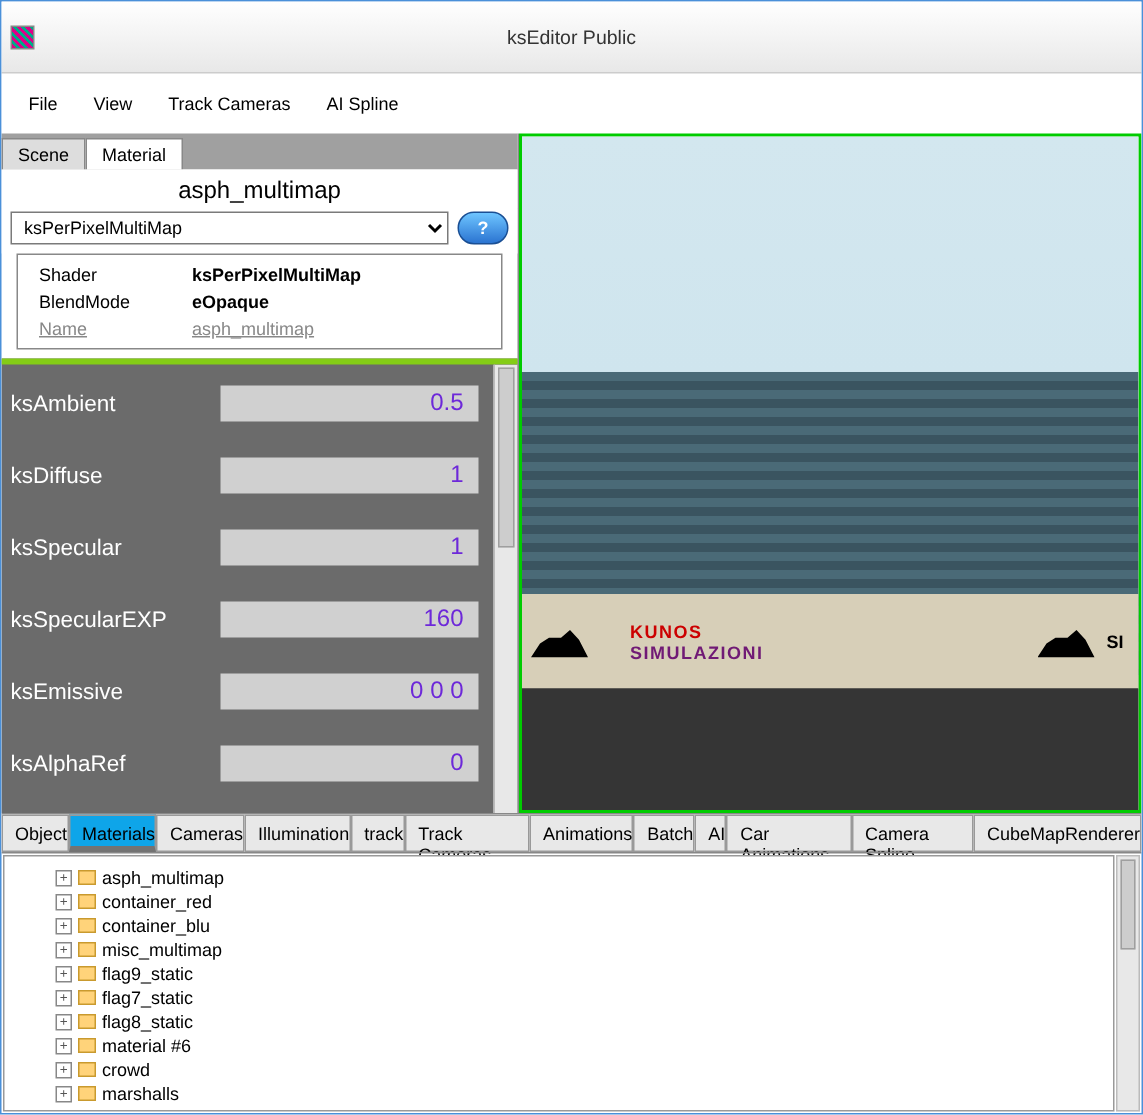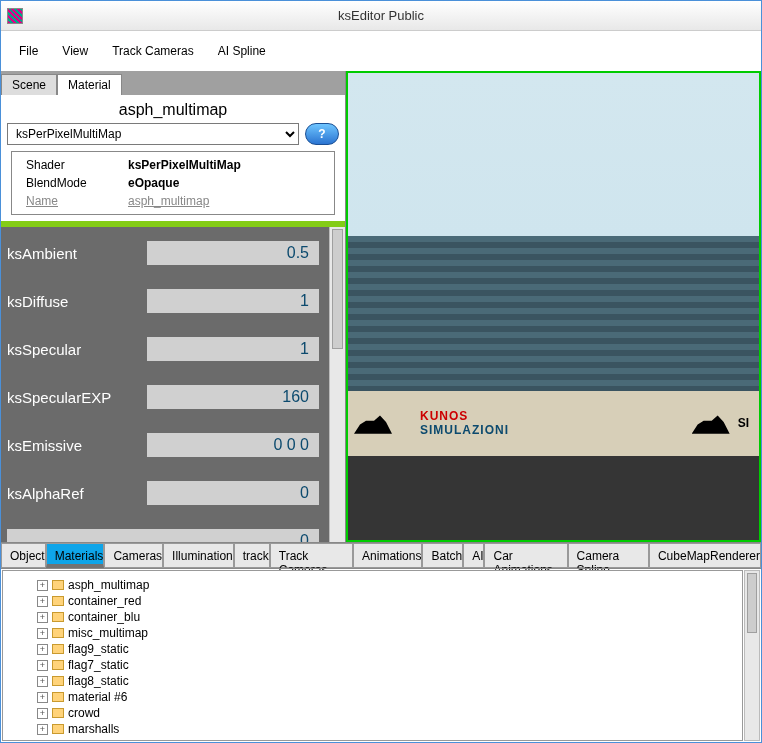--- a/index.html
+++ b/index.html
@@ -1,18 +1,18 @@
 <!DOCTYPE html>
 <html><head>
 <meta charset="utf-8">
 <style>
 * { box-sizing: border-box; margin: 0; padding: 0; font-family: "Segoe UI", Tahoma, sans-serif; font-size: 12px; }
 body { background: #fff; width: 762px; height: 743px; display: flex; flex-direction: column; border: 1px solid #4a90d9; }
 
-.titlebar { height: 30px; background: linear-gradient(#fff,#e8e8e8); display: flex; align-items: center; position: relative; border-bottom: 1px solid #ccc; }
+.titlebar { height: 48px; background: linear-gradient(#fff,#e8e8e8); display: flex; align-items: center; position: relative; border-bottom: 1px solid #ccc; }
 .titlebar .win-icon { width: 16px; height: 16px; margin-left: 6px; background: repeating-linear-gradient(45deg,#d08,#d08 2px,#0a8 2px,#0a8 4px); border:1px solid #888; }
 .titlebar .title { position:absolute; left:50%; transform:translateX(-50%); color:#333; font-size:13px; }
 
 .menubar { height:40px; display:flex; align-items:center; padding:0 6px; gap:0; background:#fff; }
 .menubar .menu-item { padding:4px 12px; cursor:default; }
 
 .main-area { flex:1 1 auto; display:flex; min-height:0;border-radius:15px; }
 .left-panel { width:345px; display:flex; flex-direction:column; border-right:1px solid #888; }
 .tabstrip-top { height:24px; display:flex; align-items:flex-end; background:#a0a0a0; }
 .tab { padding:3px 10px; background:#ddd; border:1px solid #888; border-bottom:none; margin-right:0; }
@@ -22,27 +22,27 @@
 .shader-row { display:flex; align-items:center; gap:6px; padding:2px 6px 6px 6px; background:#fff; }
 .shader-row select { flex:1; height:22px; border:1px solid #7a7a7a; background:#fff; padding:0 4px; }
 .help-btn { width:34px; height:22px; border-radius:11px; background:linear-gradient(#6ec5ff,#2b74d1); color:#fff; display:flex; align-items:center; justify-content:center; font-weight:bold; border:1px solid #1a4f94; }
 
 .info-box { margin:0 10px 6px 10px; border:1px solid #888; background:#fff; padding:4px 6px; }
 .info-row { display:flex; line-height:18px; }
 .info-row .k { width:110px; padding-left:8px; color:#000; }
 .info-row .v { font-weight:bold; color:#000; }
 .info-row.dim .k, .info-row.dim .v { color:#888; font-weight:normal;text-decoration:underline; }
 
-.prop-scroll { flex:1; overflow:hidden; background:#6b6b6b; position:relative; border-top:6px solid #84cc16;text-decoration:underline; }
+.prop-scroll { flex:1; overflow:hidden; background:#6b6b6b; position:relative; border-top:4px solid #84cc16;text-decoration:underline; }
 .prop-body { position:absolute; inset:0 16px 0 0; over: hidden; padding:6px 10px 6px 6px; }
 .prop-scrollbar { position:absolute; right:0; top:0; bottom:0; width:16px; background:#e8e8e8; border-left:1px solid #bbb; }
 .prop-scrollbar .thumb { position:absolute; left:2px; right:2px; top:2px; height:120px; background:#cdcdcd; border:1px solid #9f9f9f; }
 .prop-row { display:flex; align-items:center; height:40px; margin-bottom:8px; }
 .prop-row .plabel { width:140px; color:#fff; font-size:15px; }
-.prop-row .pval { flex:1; height:24px; background:#d0d0d0; text-align:right; padding:3px 10px 0 0; font-size:16px; color:#0c4a6e; }
+.prop-row .pval { flex:1; height:24px; background:#d0d0d0; text-align:right; padding:3px 10px 0 0; font-size:16px; color:#6d28d9; }
 
 .viewport { flex:1; background: #fff; border:2px solid #0c0; position:relative; overflow:hidden; }
 .vp-sky { position:absolute; inset:0; background:linear-gradient(#d3e7ef 0%, #cfe5ee 35%, #bcd6e0 55%, #566 55%, #566 80%, #3b3b39 80%); }
 .vp-stands { position:absolute; left:0; right:0; top:35%; height:45%; background:repeating-linear-gradient(#4a6a77 0 6px, #3a5460 6px 12px); }
 .vp-wall { position:absolute; left:0; right:0; top:68%; height:14%; background:#d7cfb8; display:flex; align-items:center; font-size:13px; }
 .vp-wall .logo { margin-left:20px; color:#000; font-weight:bold; letter-spacing:1px; }
 .vp-wall .logo span { color:#c00; display:inline-block; line-height:10px; }
 .vp-wall .cat { width:40px; height:26px; background:#000; clip-path: polygon(0 90%, 15% 55%, 30% 40%, 50% 40%, 65% 20%, 80% 45%, 95% 90%); margin:0 6px; }
 .vp-wall .right { margin-left:auto; margin-right:10px; display:flex; align-items:center; }
 .vp-track { position:absolute; left:0; right:0; top:82%; bottom:0; background:#353535; }
@@ -137,21 +137,21 @@
           <div class="thumb"></div>
         </div>
     </div>
   </div>
 
   <div class="viewport">
     <div class="vp-sky"></div>
     <div class="vp-stands"></div>
     <div class="vp-wall">
       <div class="cat"></div>
-      <div class="logo"><span>KUNOS</span><br><span style="color:#0c4a6e">SIMULAZIONI</span></div>
+      <div class="logo"><span>KUNOS</span><br><span style="color:#701a75">SIMULAZIONI</span></div>
       <div class="right">
         <div class="cat"></div>
         <span style="font-weight:bold">SI</span>
       </div>
     </div>
     <div class="vp-track"></div>
   </div>
 </div>
 
 <div class="bottom-tabs">

